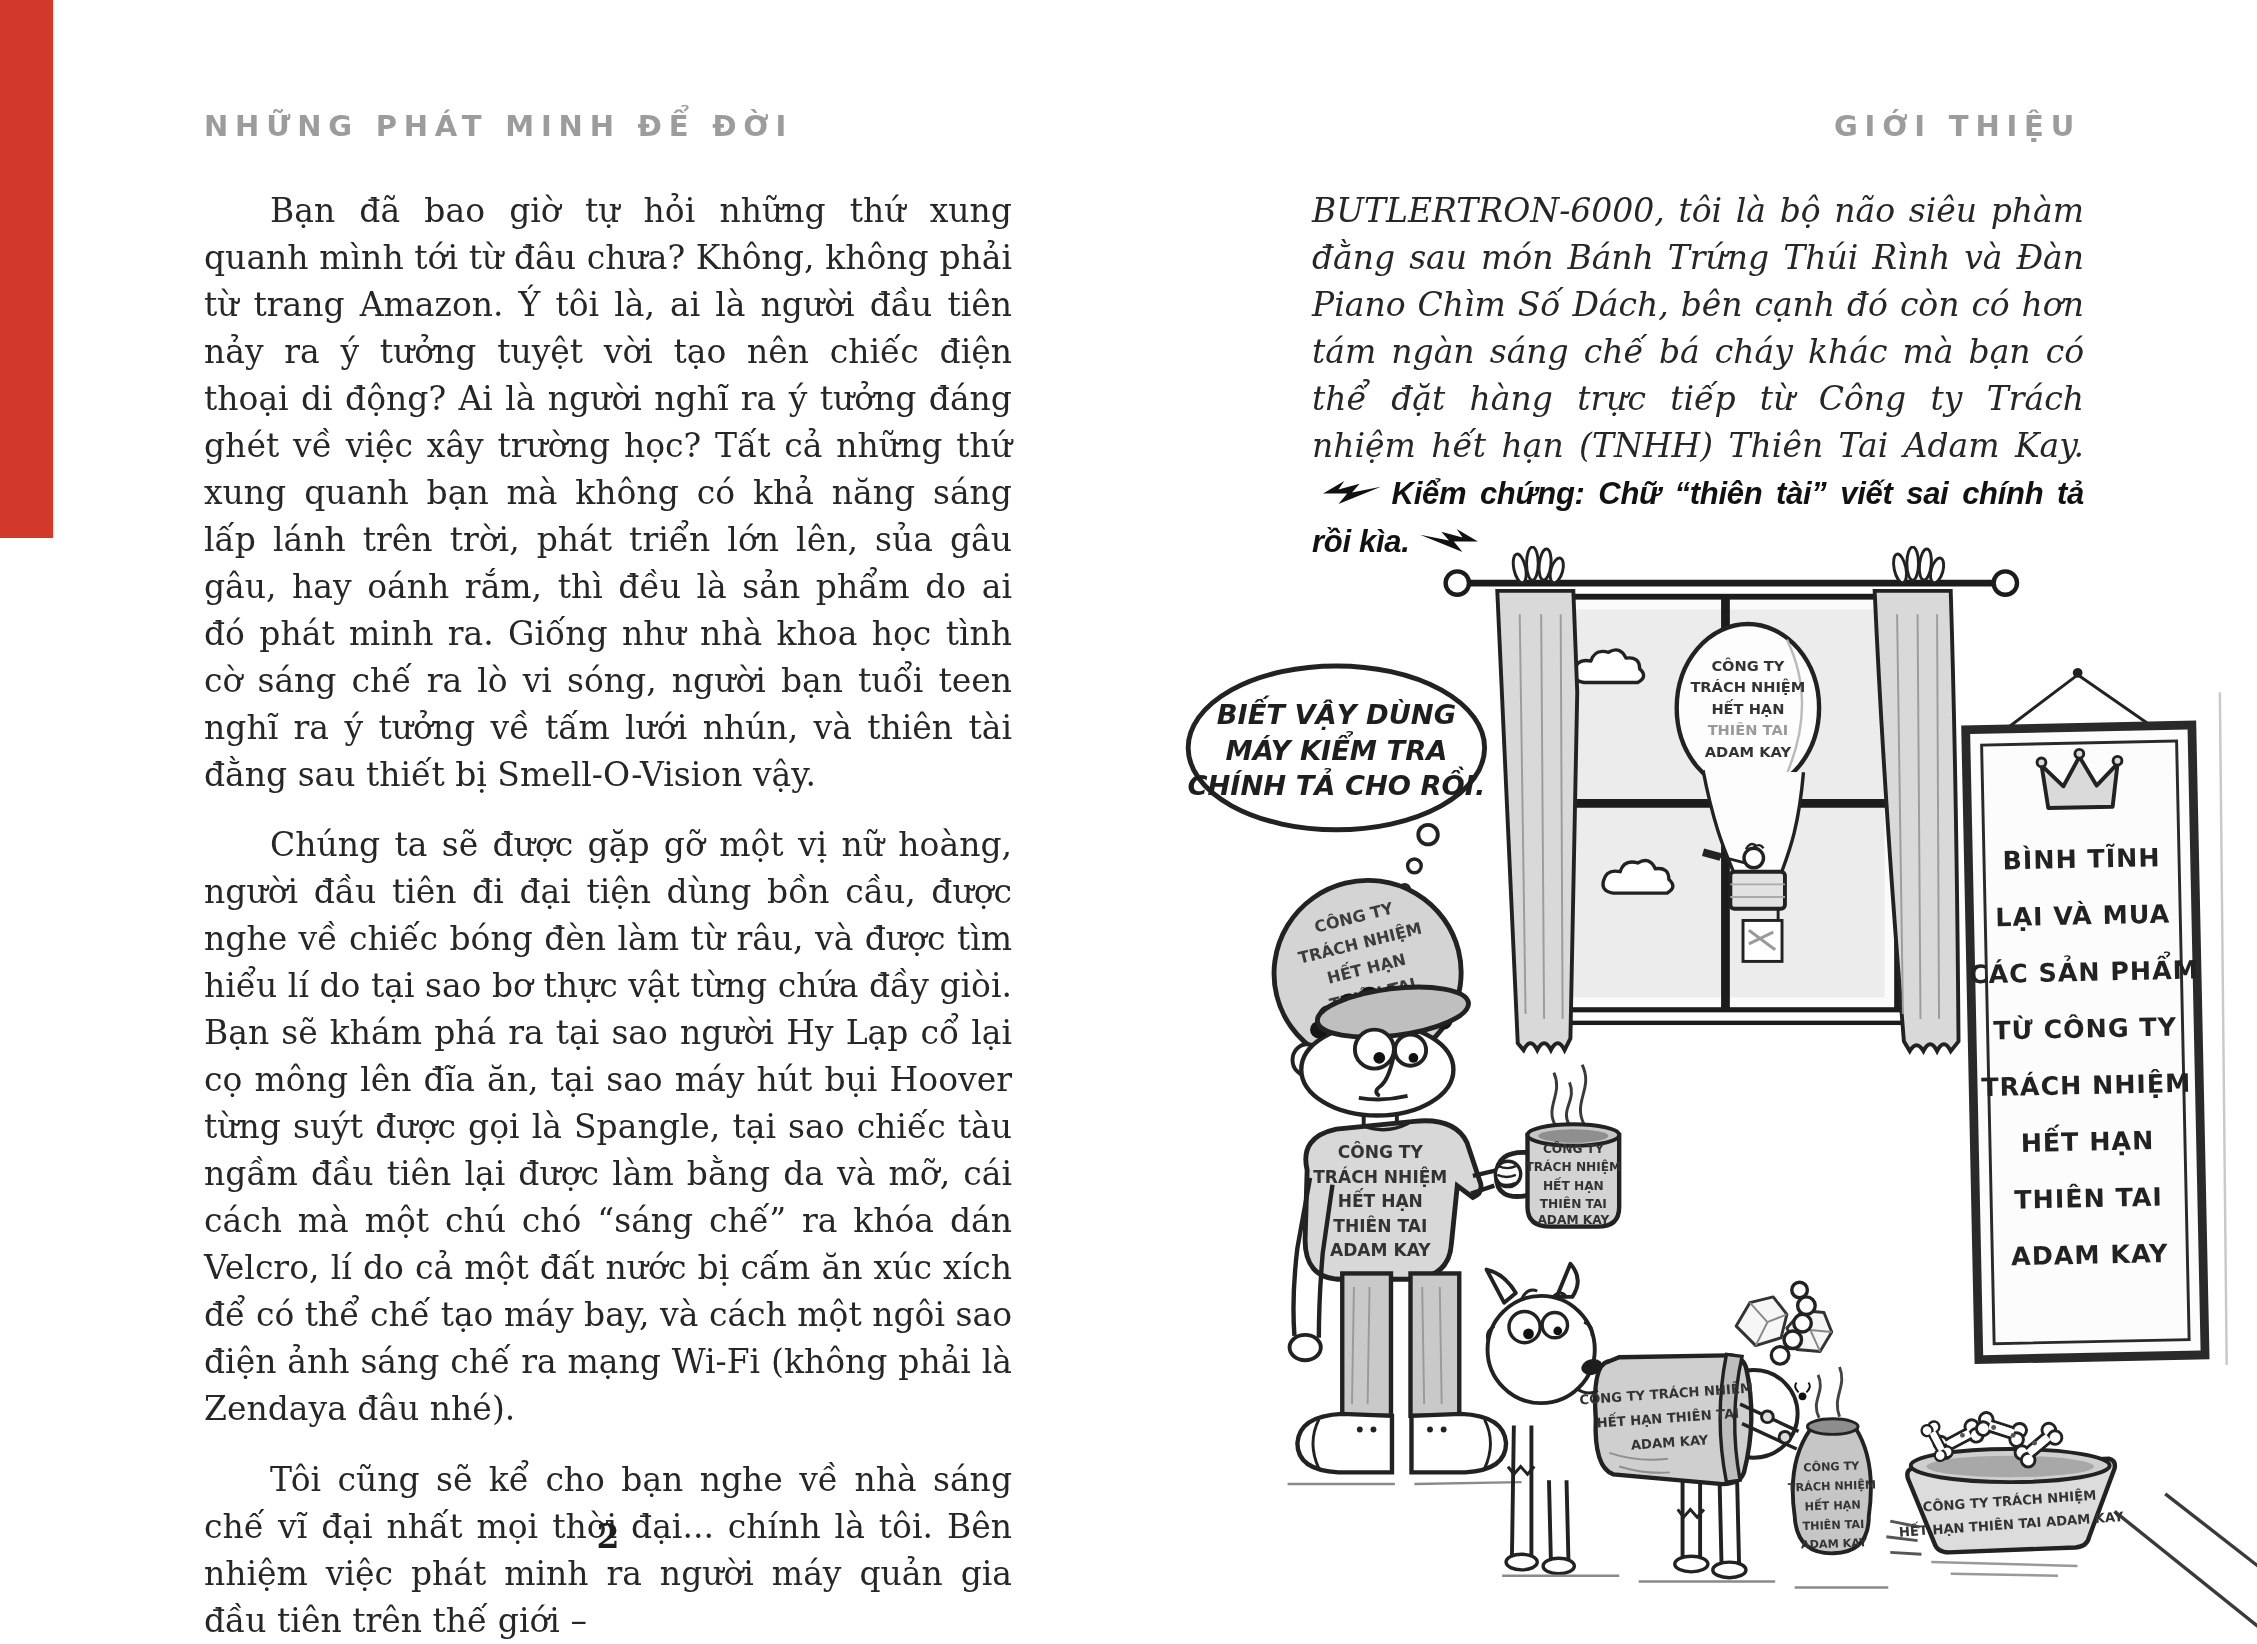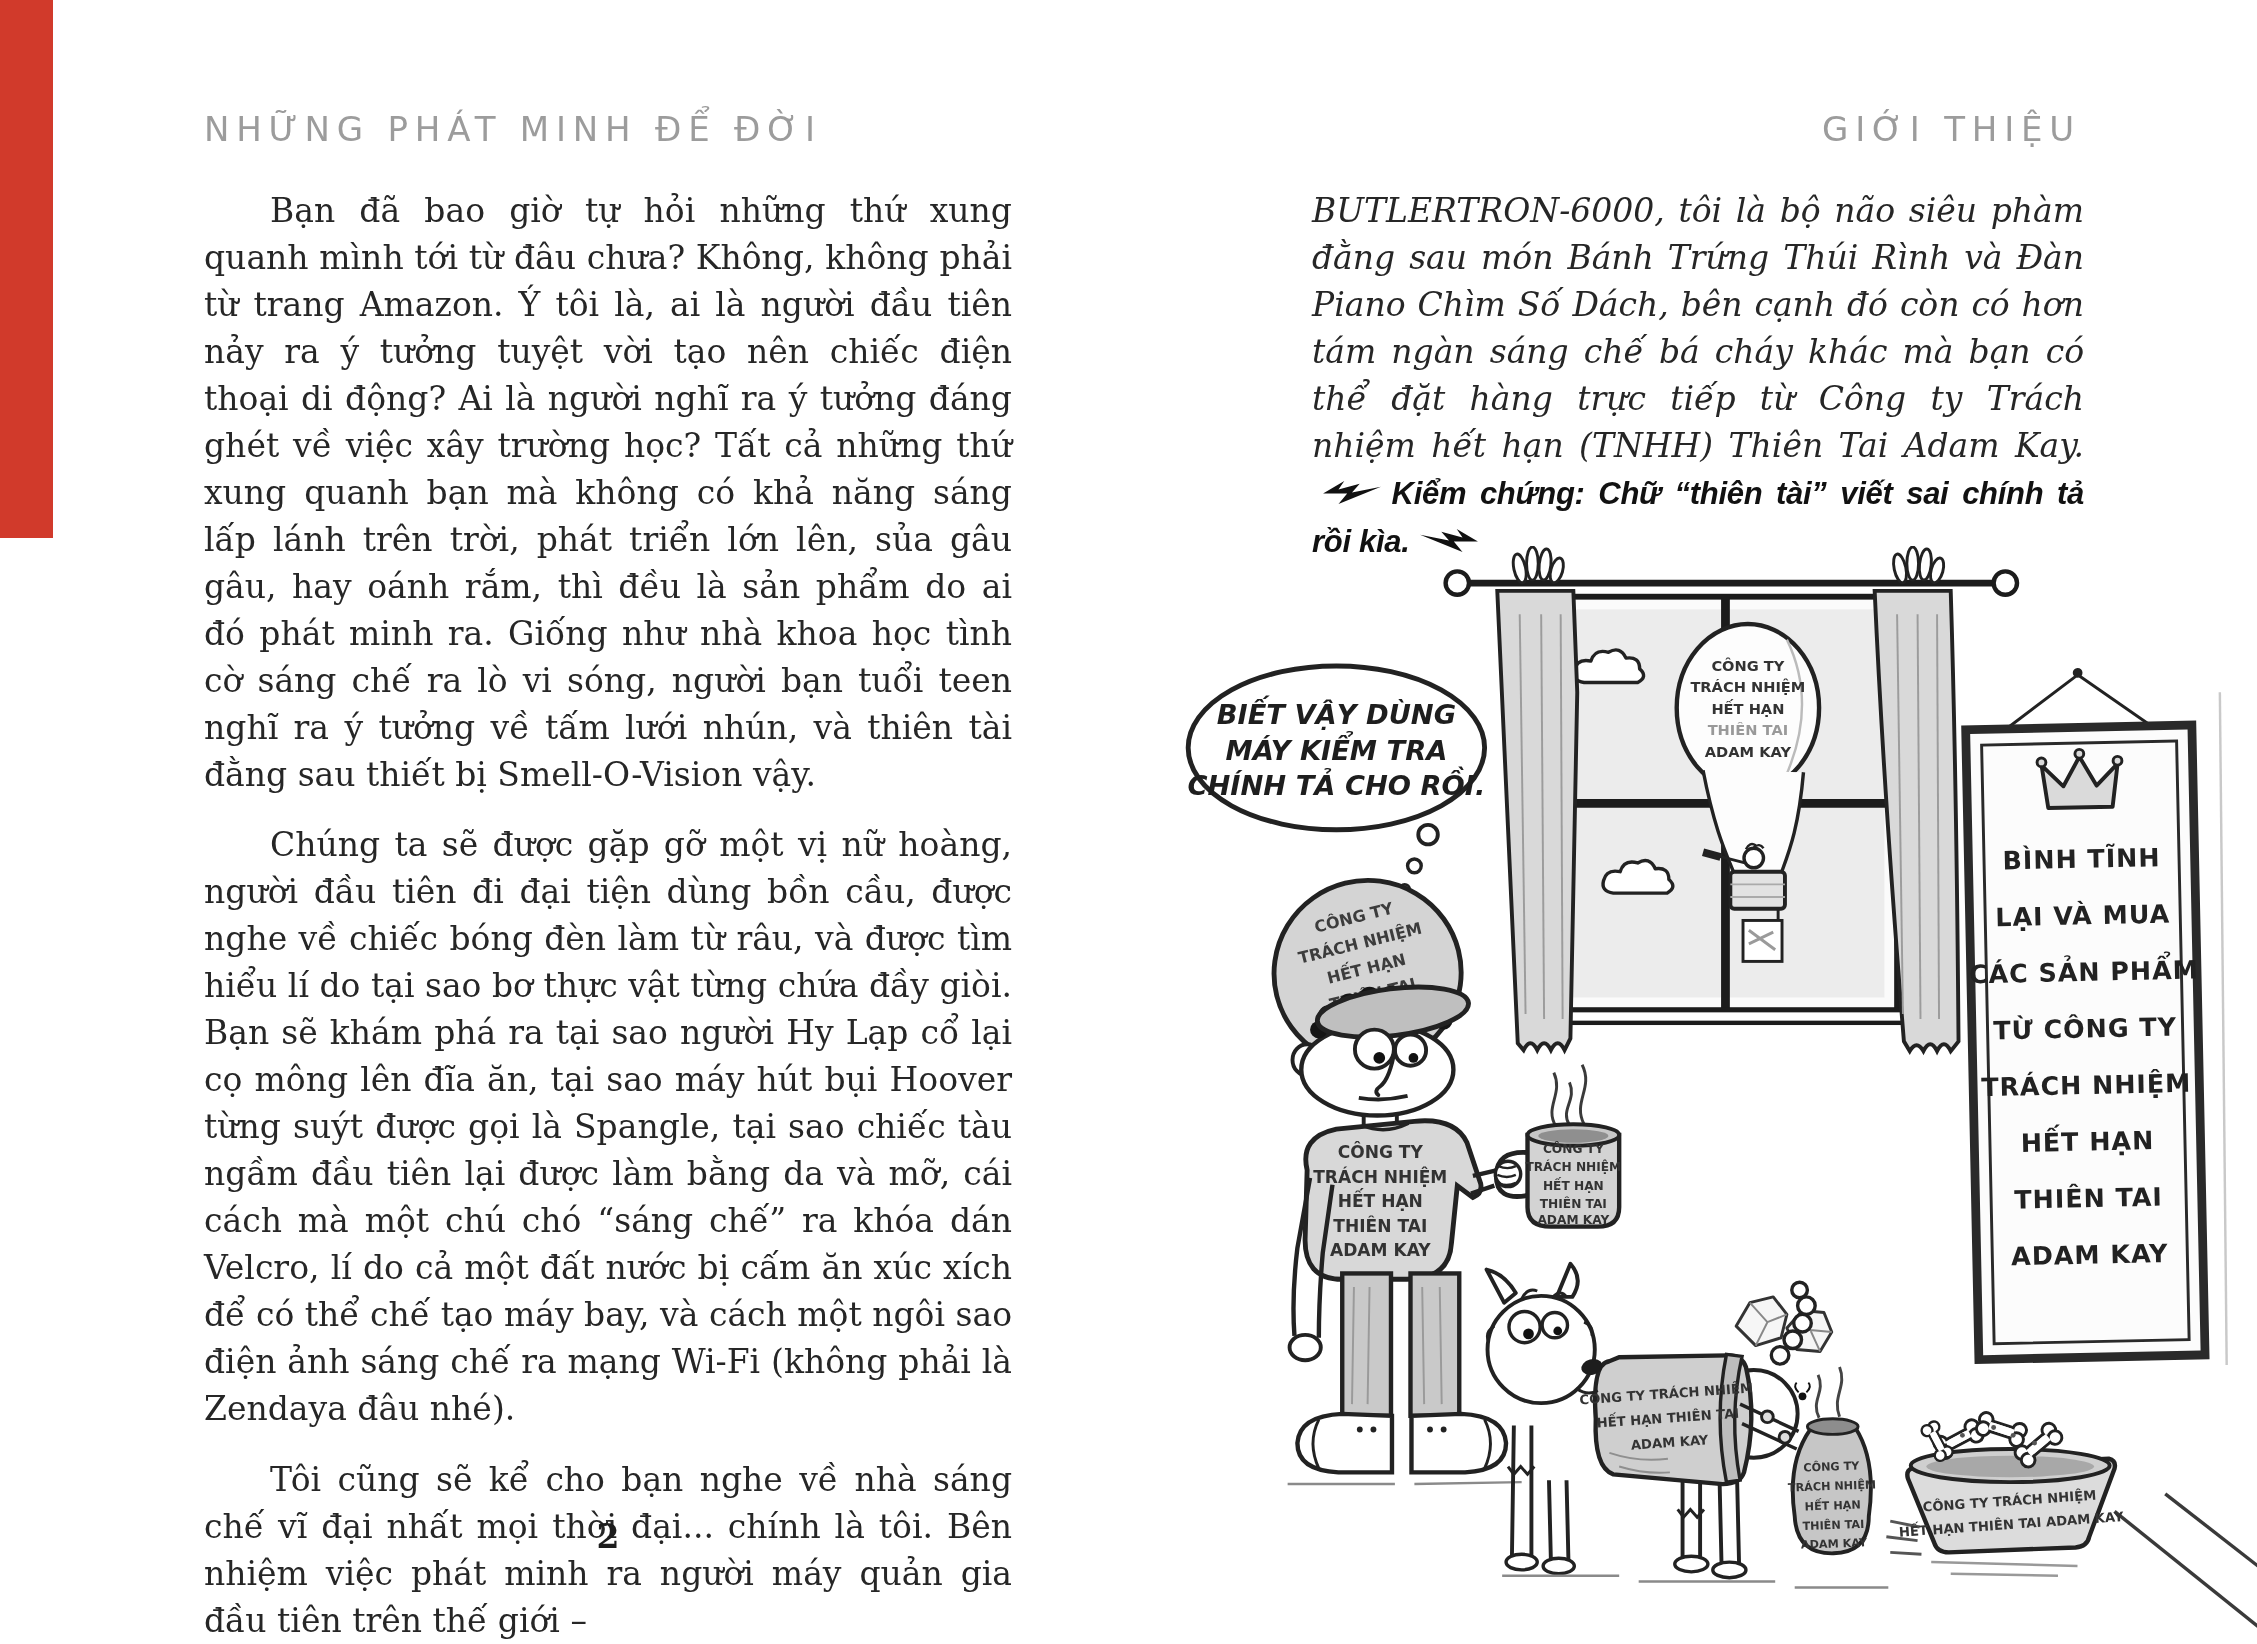--- a/index.html
+++ b/index.html
@@ -4,21 +4,21 @@
 <style>
   html,body { margin:0; padding:0; background:#e9e9e9; }
   .page-canvas {
     position:relative; width:2258px; height:1644px; background:#ffffff;
     overflow:hidden; font-family:"DejaVu Serif", serif;
   }
   .spine-bar { position:absolute; left:0; top:0; width:53px; height:538px;
     background:var(--spine-bar,#d13a2b); }
   .running-head {
     position:absolute; top:109px; font-family:"DejaVu Sans", sans-serif;
-    font-weight:normal; font-size:34px; letter-spacing:6.8px;
+    font-weight:bold; font-size:29px; letter-spacing:6.8px;
     color:var(--running-head,#9c9c9c); white-space:nowrap;
   }
   .head-left { left:204px; }
   .head-right { right:177px; }
   .col { position:absolute; top:187px; color:var(--body-text,#262626); }
   .col-left  { left:204px;  width:808px; }
   .col-right { left:1312px; width:772px;font-style:italic; }
   .body-par {
     font-size:33px; line-height:47px; text-align:justify; margin:0 0 23.4px 0;
     text-indent:66px; hyphens:none;

